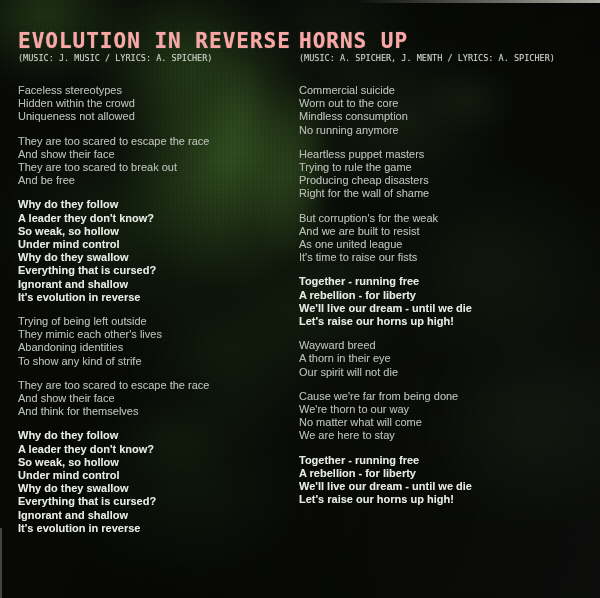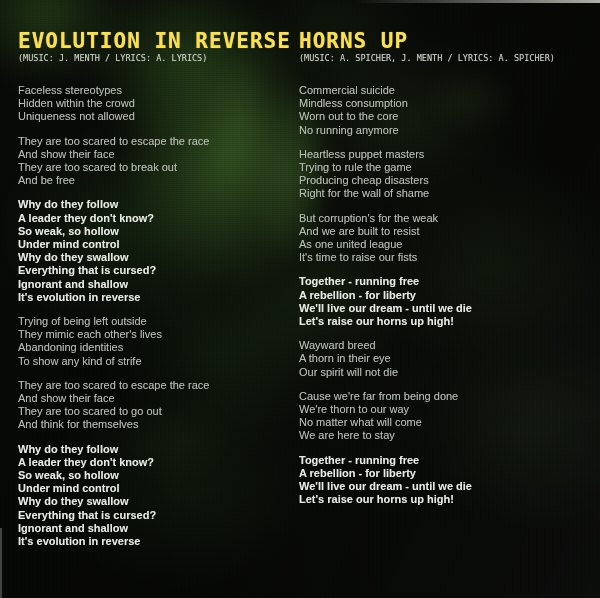--- a/index.html
+++ b/index.html
@@ -60,21 +60,21 @@
   }
   
   .col{position:absolute;top:30px;}
   .col-left{left:18px;width:274px;}
   .col-right{left:299px;width:292px;}
   .song-title{
     font-family:"DejaVu Sans Mono", monospace;
     font-weight:bold;
     font-size:21px;
     letter-spacing:1px;
-    color:#fde047;
+    color:#fca5a5;
     white-space:nowrap;
     text-shadow:0 0 1px rgba(230,235,225,.55);
     line-height:22px;
   }
   .song-credits{
     font-family:"DejaVu Sans Mono", monospace;
     font-size:8.5px;
     letter-spacing:0px;
     color:#ccd0c9;
     white-space:nowrap;
@@ -101,21 +101,21 @@
 <div id="scan">
   <div class="smoke-base"></div>
   <div class="smoke-wisps"></div>
   <div class="grain"></div>
   <div class="vignette"></div>
   <div class="edge-top"></div>
   <div class="edge-left"></div>
 
   <div class="col col-left">
     <div class="song-title">EVOLUTION IN REVERSE</div>
-    <div class="song-credits">(MUSIC: J. MENTH / LYRICS: A. LYRICS)</div>
+    <div class="song-credits">(MUSIC: J. MUSIC / LYRICS: A. SPICHER)</div>
     <div>
         <div class="stanza">
           <div class="line">Faceless stereotypes</div>
           <div class="line">Hidden within the crowd</div>
           <div class="line">Uniqueness not allowed</div>
         </div>
         <div class="stanza">
           <div class="line">They are too scared to escape the race</div>
           <div class="line">And show their face</div>
           <div class="line">They are too scared to break out</div>
@@ -133,21 +133,20 @@
         </div>
         <div class="stanza">
           <div class="line">Trying of being left outside</div>
           <div class="line">They mimic each other's lives</div>
           <div class="line">Abandoning identities</div>
           <div class="line">To show any kind of strife</div>
         </div>
         <div class="stanza">
           <div class="line">They are too scared to escape the race</div>
           <div class="line">And show their face</div>
-          <div class="line">They are too scared to go out</div>
           <div class="line">And think for themselves</div>
         </div>
         <div class="stanza bold">
           <div class="line">Why do they follow</div>
           <div class="line">A leader they don't know?</div>
           <div class="line">So weak, so hollow</div>
           <div class="line">Under mind control</div>
           <div class="line">Why do they swallow</div>
           <div class="line">Everything that is cursed?</div>
           <div class="line">Ignorant and shallow</div>
@@ -155,22 +154,22 @@
         </div>
       </div>
   </div>
 
   <div class="col col-right">
     <div class="song-title">HORNS UP</div>
     <div class="song-credits">(MUSIC: A. SPICHER, J. MENTH / LYRICS: A. SPICHER)</div>
     <div>
         <div class="stanza">
           <div class="line">Commercial suicide</div>
+          <div class="line">Worn out to the core</div>
           <div class="line">Mindless consumption</div>
-          <div class="line">Worn out to the core</div>
           <div class="line">No running anymore</div>
         </div>
         <div class="stanza">
           <div class="line">Heartless puppet masters</div>
           <div class="line">Trying to rule the game</div>
           <div class="line">Producing cheap disasters</div>
           <div class="line">Right for the wall of shame</div>
         </div>
         <div class="stanza">
           <div class="line">But corruption's for the weak</div>

